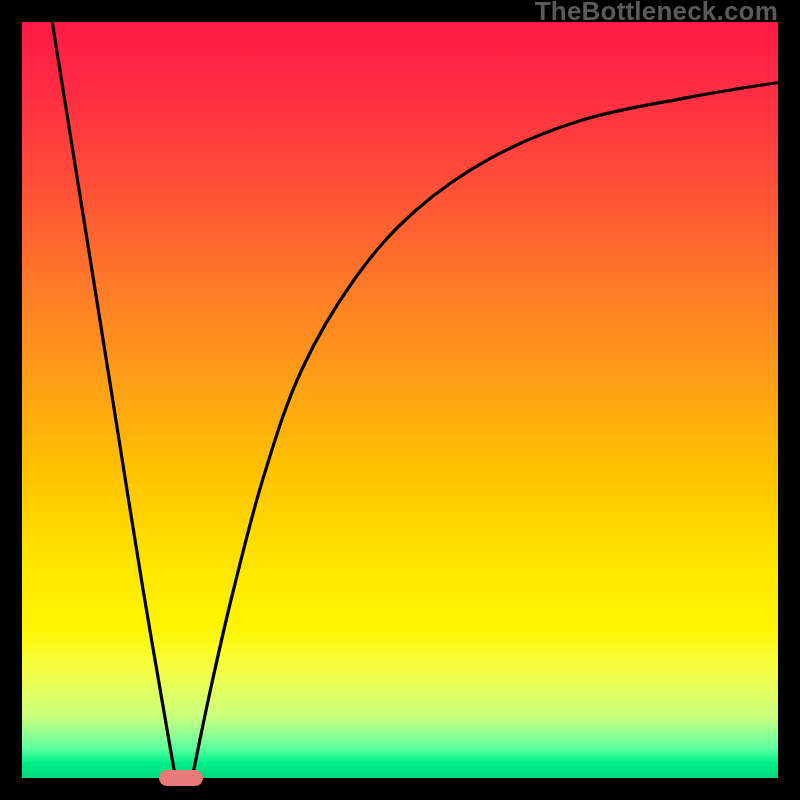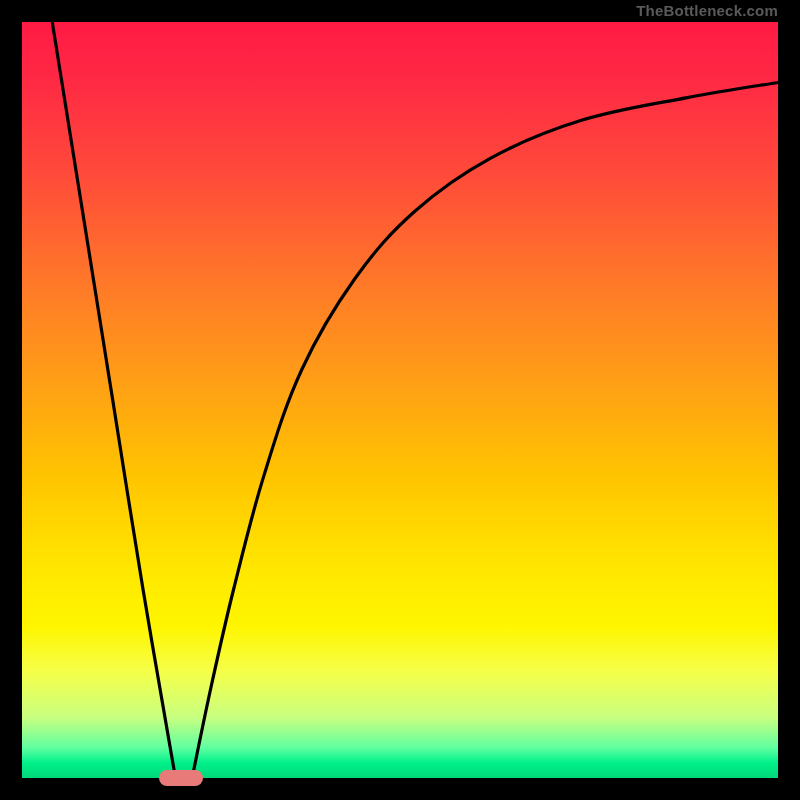--- a/index.html
+++ b/index.html
@@ -40,21 +40,21 @@
       #00d878 100%
     );
   }
   .watermark {
     position: absolute;
     right: 0px;
     top: -22px;
     height: 22px;
     line-height: 22px;
     font-family: Arial, Helvetica, sans-serif;
-    font-size: 15px;
+    font-size: 26px;
     font-weight: 600;
     color: #5a5a5a;
     letter-spacing: 0.2px;
     user-select: none;
   }
   .marker {
     position: absolute;
     width: 44px;
     height: 16px;
     background: #e97a7a;

